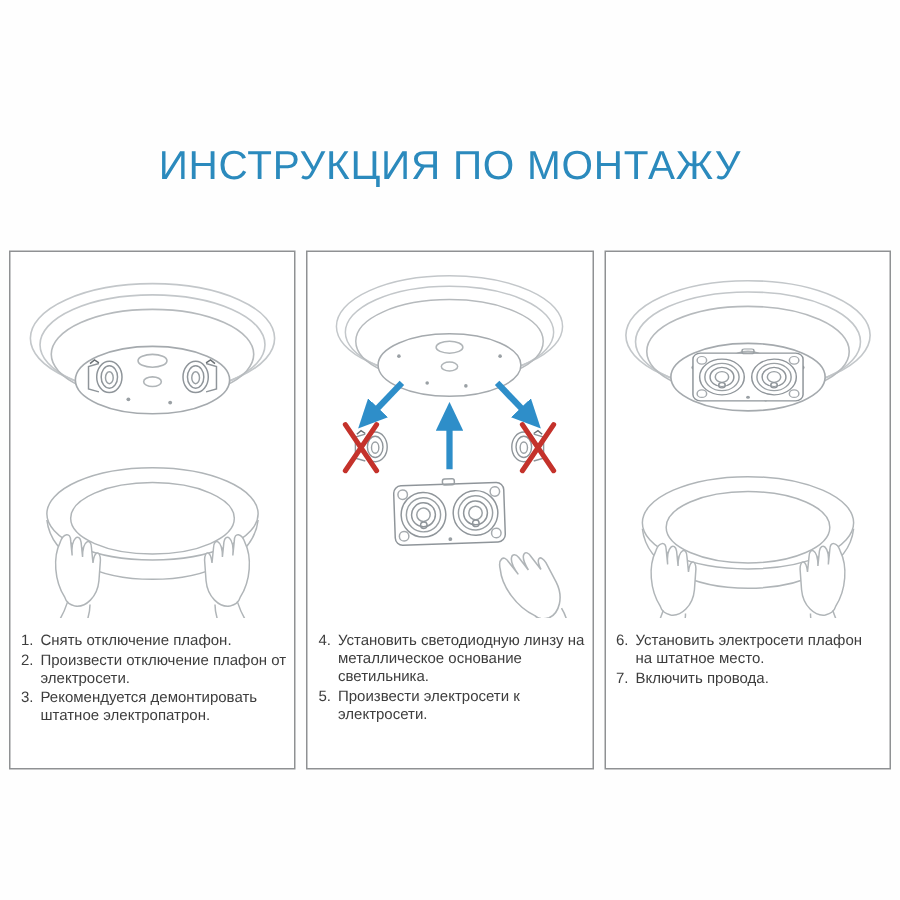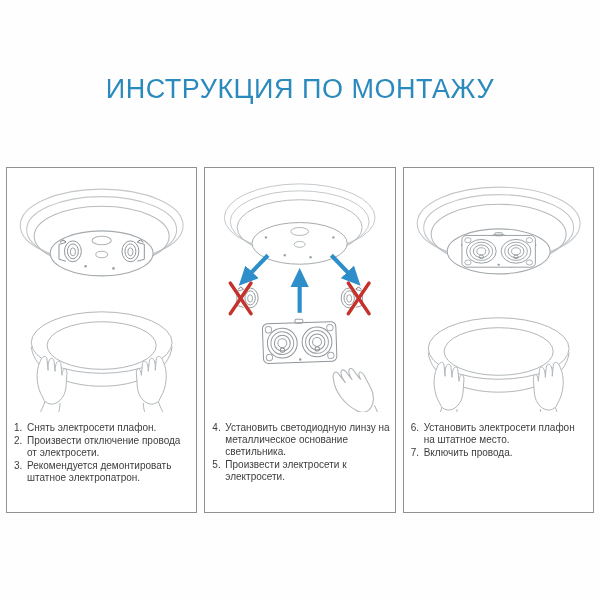--- a/index.html
+++ b/index.html
@@ -5,21 +5,21 @@
   * { margin:0; padding:0; box-sizing:border-box; }
   html, body { width:600px; height:600px; }
   body {
     background:#fefefe;
     font-family:"Liberation Sans", sans-serif;
     overflow:hidden;
   }
   .page { position:relative; width:600px; height:600px; }
   .title {
     position:absolute;
-    top:74px; left:0; width:600px;
+    top:95px; left:0; width:600px;
     text-align:center;
     font-size:27px;
     font-weight:400;
     letter-spacing:0.5px;
     color:#2b8abd;
     white-space:nowrap;
   }
   .panels {
     position:absolute;
     top:167px; left:6px;
@@ -140,25 +140,25 @@
             <use href="#socket" transform="translate(117,84) scale(-1,1)"></use>
           </g>
         </g>
         <g>
           <use href="#plafond" transform="translate(89,176)"></use>
         </g>
       </svg>
       <div class="steps">
         <div class="step">
           <span class="num">1.</span>
-          <span class="txt">Снять электросети плафон.</span>
+          <span class="txt">Снять отключение плафон.</span>
         </div>
         <div class="step">
           <span class="num">2.</span>
-          <span class="txt">Произвести отключение провода от электросети.</span>
+          <span class="txt">Произвести отключение плафон от электросети.</span>
         </div>
         <div class="step">
           <span class="num">3.</span>
           <span class="txt">Рекомендуется демонтировать штатное электропатрон.</span>
         </div>
       </div>
     </section>
 
     <section class="panel">
       <svg class="illus" viewBox="0 0 178 246">

